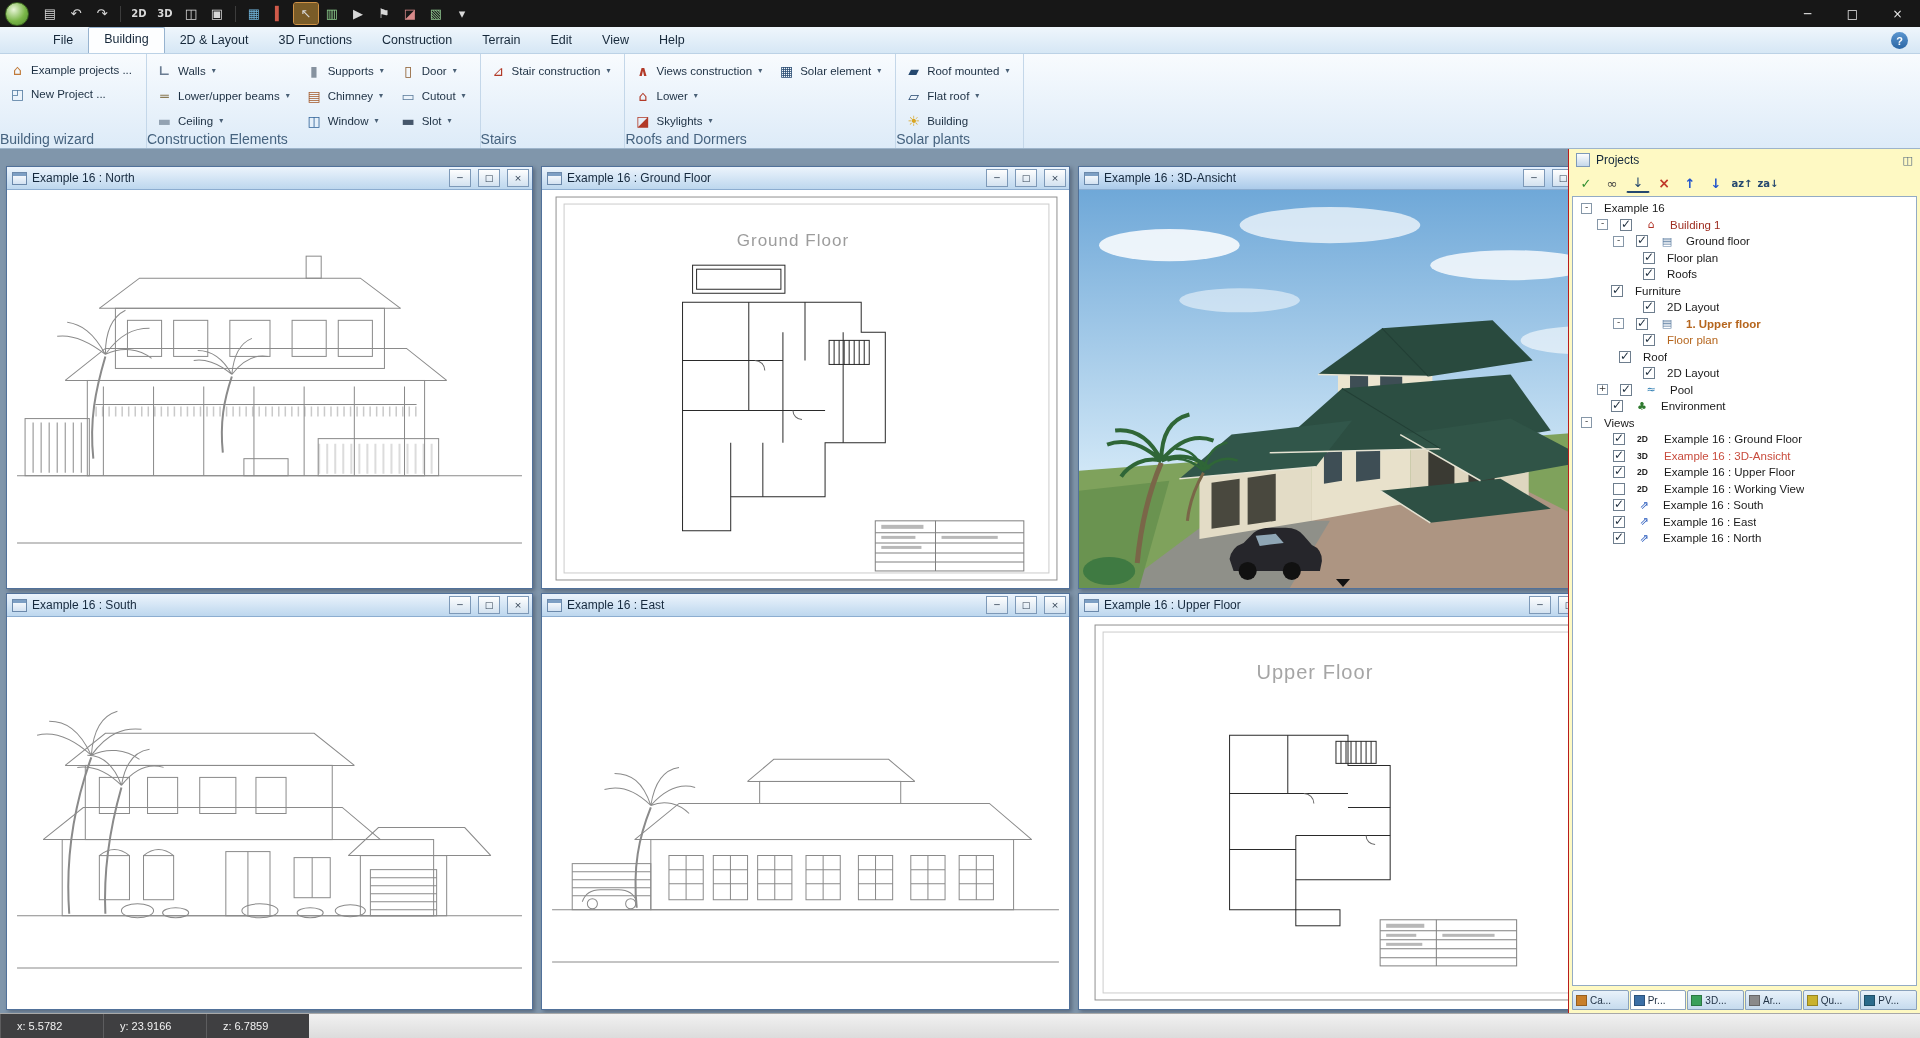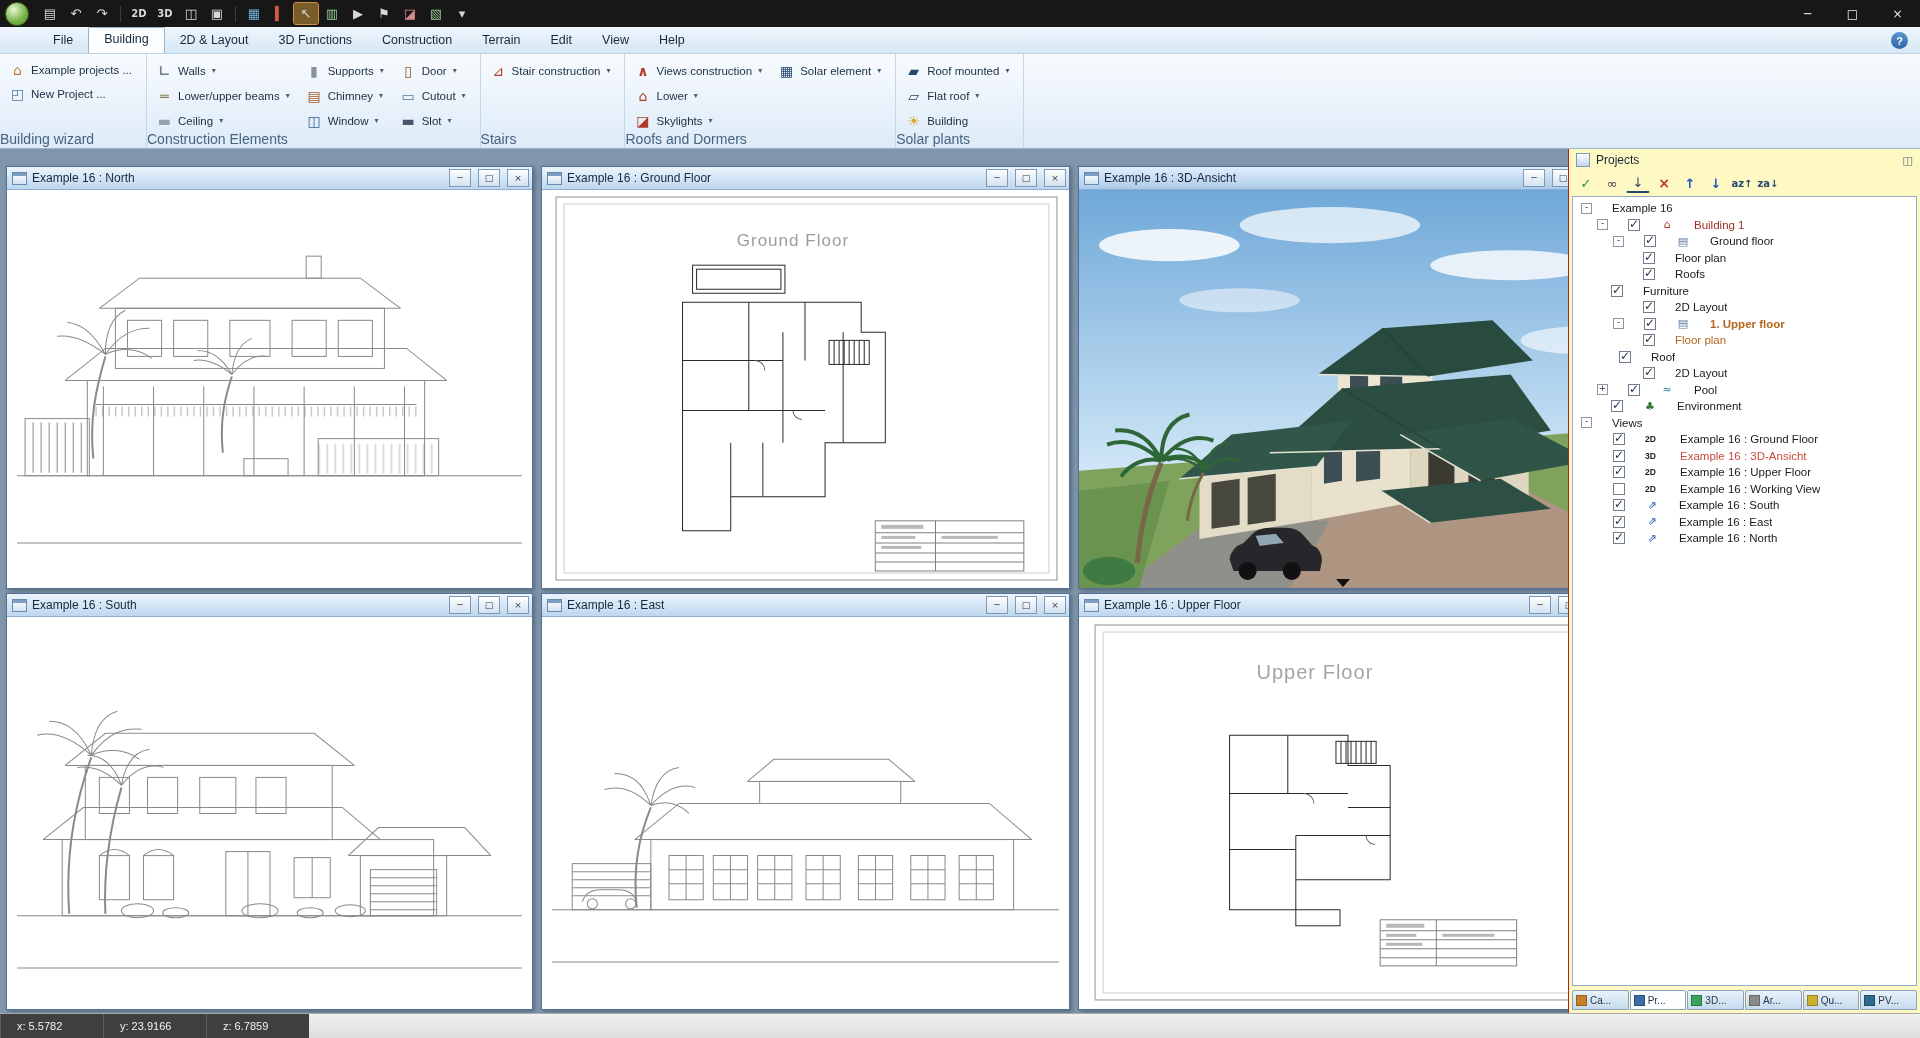--- a/index.html
+++ b/index.html
@@ -82,21 +82,21 @@
             display:flex;flex-direction:column;box-sizing:border-box}
   .phead{height:22px;display:flex;align-items:center;padding:0 7px;font-size:12px;color:#14283c;gap:6px}
   .phead-ic{width:12px;height:12px;background:linear-gradient(#fdfdfd,#c5d8ea);border:1px solid #7e9ab8;flex:none}
   .ptitle{flex:1}
   .popt{font-size:11px;color:#51677d;font-family:"DejaVu Sans",sans-serif}
   .ptools{height:24px;display:flex;align-items:center;gap:2px;padding:0 5px}
   .pti{width:22px;height:20px;display:flex;align-items:center;justify-content:center;font-size:13px;
        font-family:"DejaVu Sans",sans-serif;border:1px solid transparent;border-radius:2px}
   .pti.srt{font-size:10px;font-weight:bold;color:#25486f;letter-spacing:0}
   .ptree{flex:1;background:#fff;border:1px solid #93abc4;margin:1px 3px 2px;overflow:hidden;padding-top:3px}
-  .trow{display:flex;align-items:center;height:16.5px;font-size:11.5px;color:#1a1a1a;gap:20px;white-space:nowrap}
+  .trow{display:flex;align-items:center;height:16.5px;font-size:11.5px;color:#1a1a1a;gap:12px;white-space:nowrap}
   .exp{width:9px;height:9px;border:1px solid #8697a8;background:#fff;font-size:9px;line-height:7px;text-align:center;
        color:#333;flex:none;font-family:"DejaVu Sans",sans-serif}
   .exp.minus::before{content:"-"}
   .exp.plus::before{content:"+"}
   .cb{width:12px;height:12px;border:1px solid #6e7e8e;background:#fff;flex:none;position:relative;box-sizing:border-box}
   .cb.on::before{content:"✓";position:absolute;top:-3px;left:0;font-size:12px;color:#1d2d3d;font-weight:bold;
                  font-family:"DejaVu Sans",sans-serif}
   .tico{font-size:11px;width:14px;text-align:center;flex:none;font-family:"DejaVu Sans",sans-serif}
   .badge{font-size:8.5px;font-weight:bold;color:#222;width:15px;flex:none}
   .tlabel{overflow:hidden}

